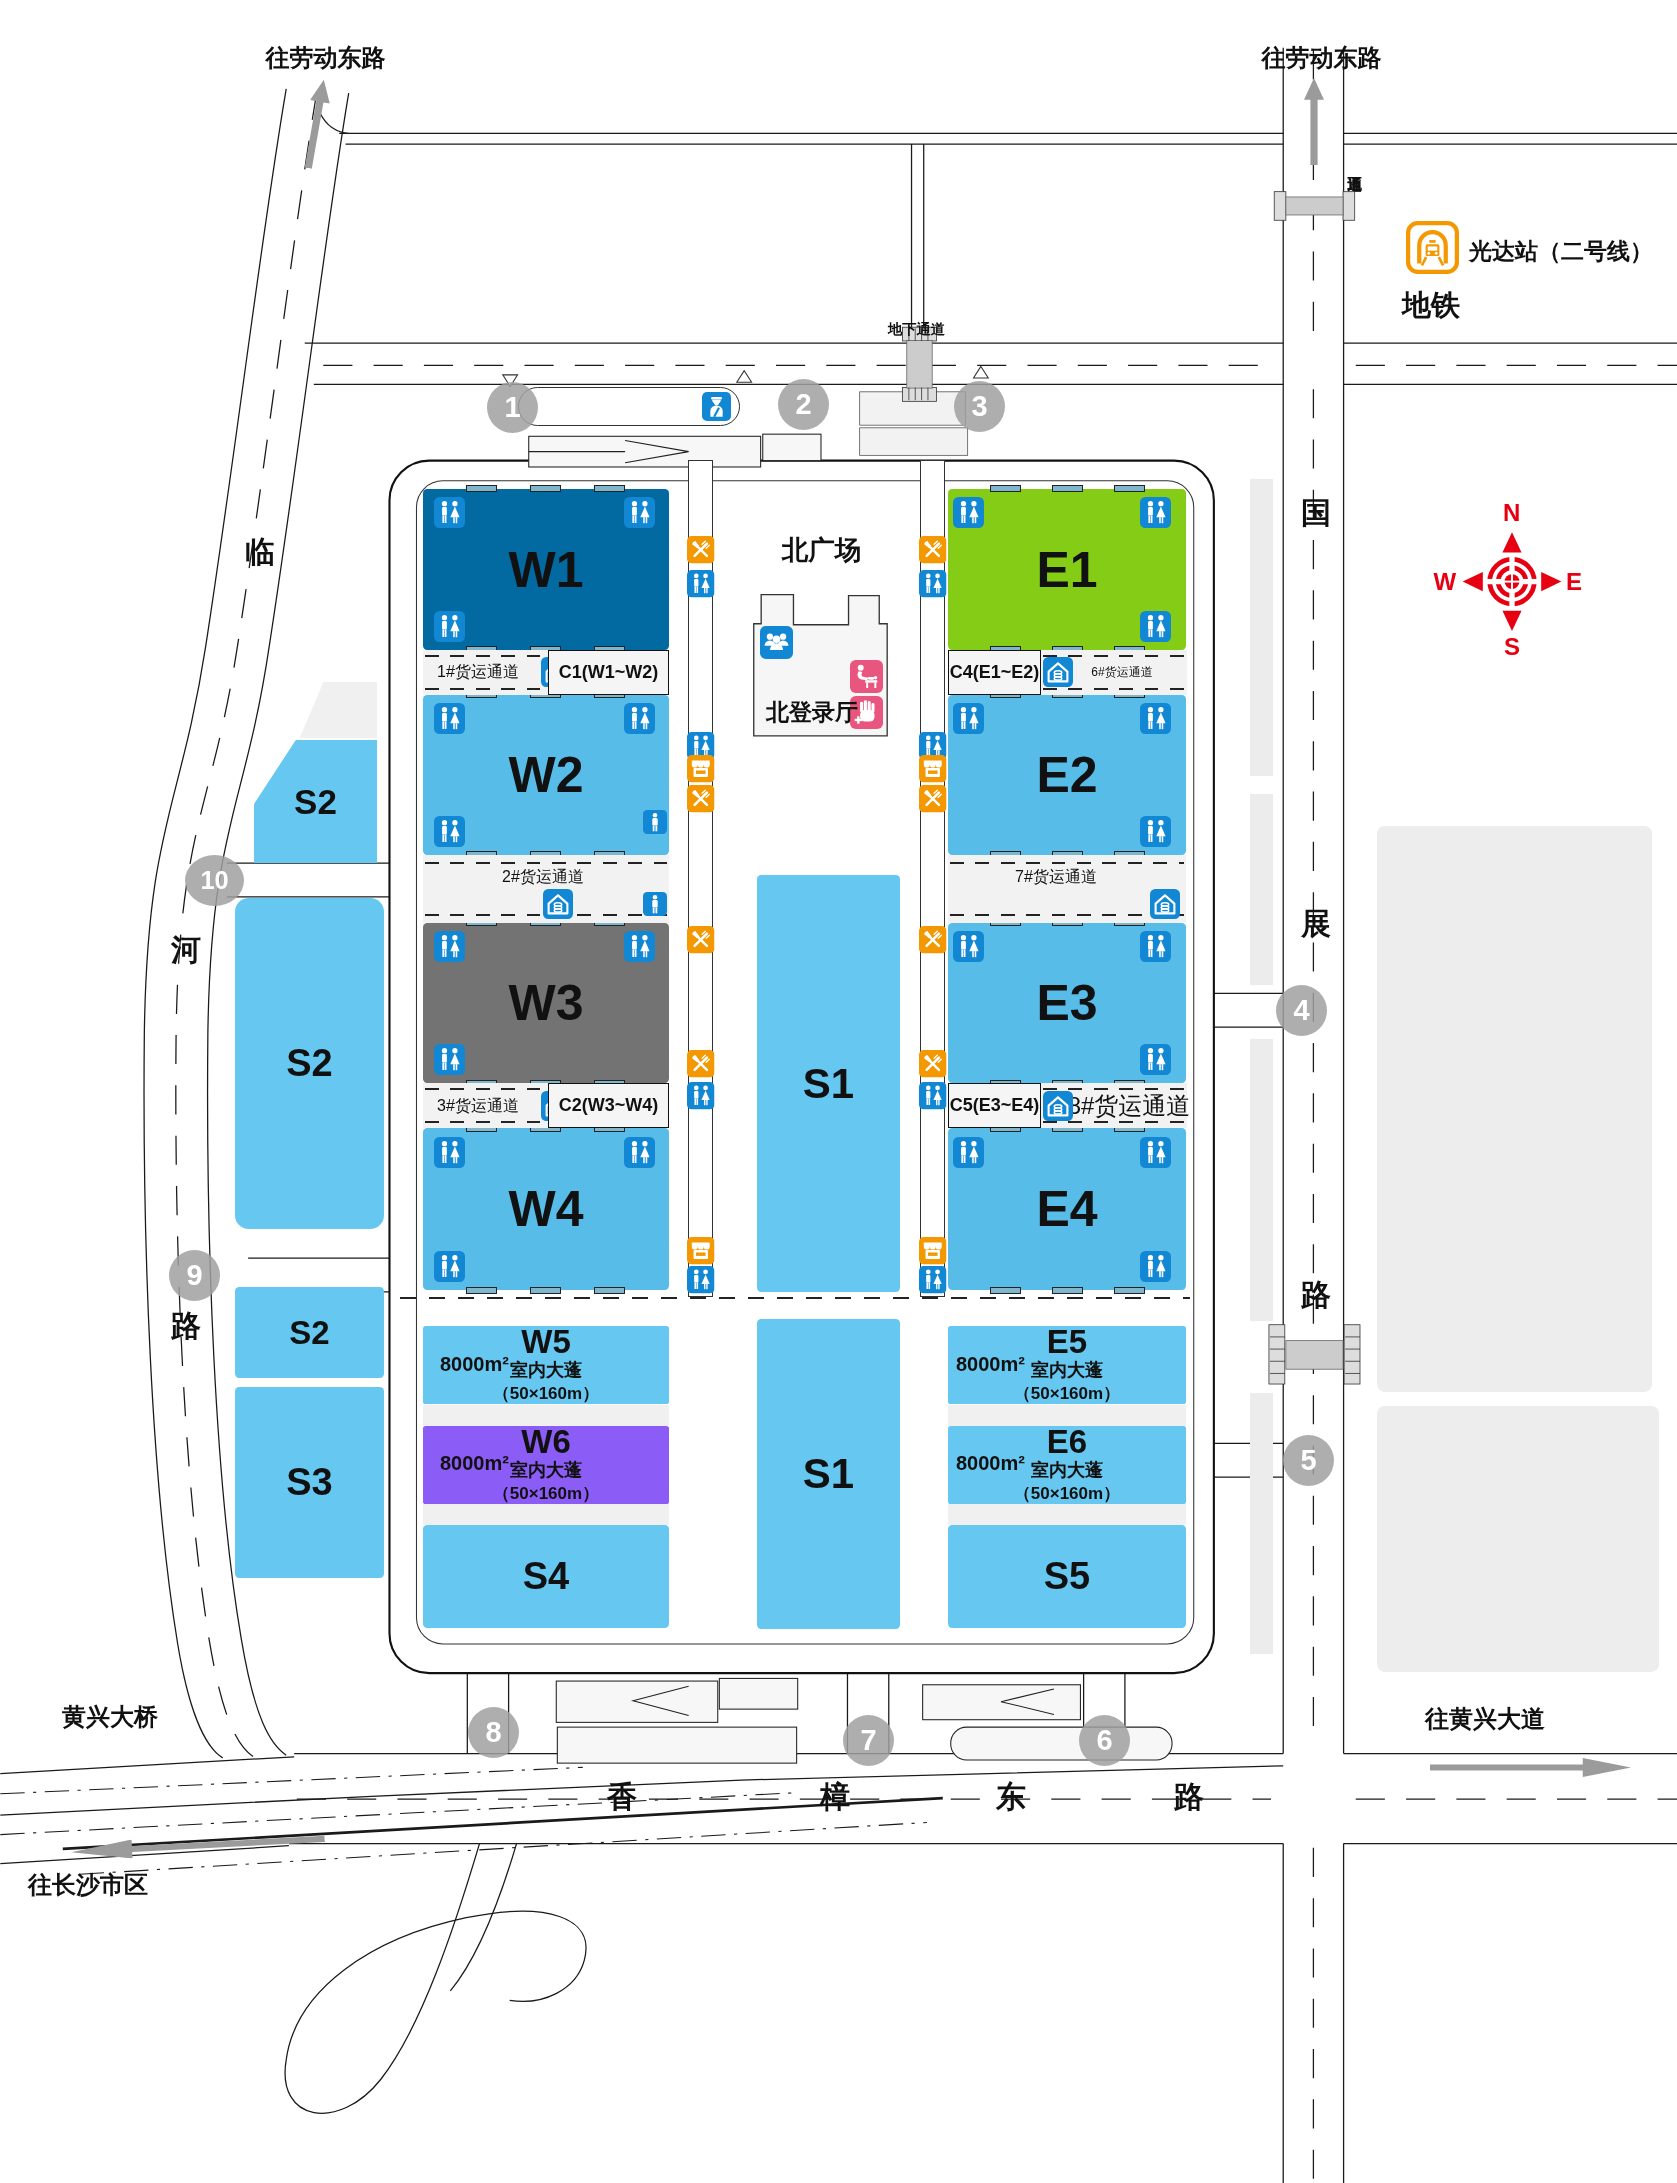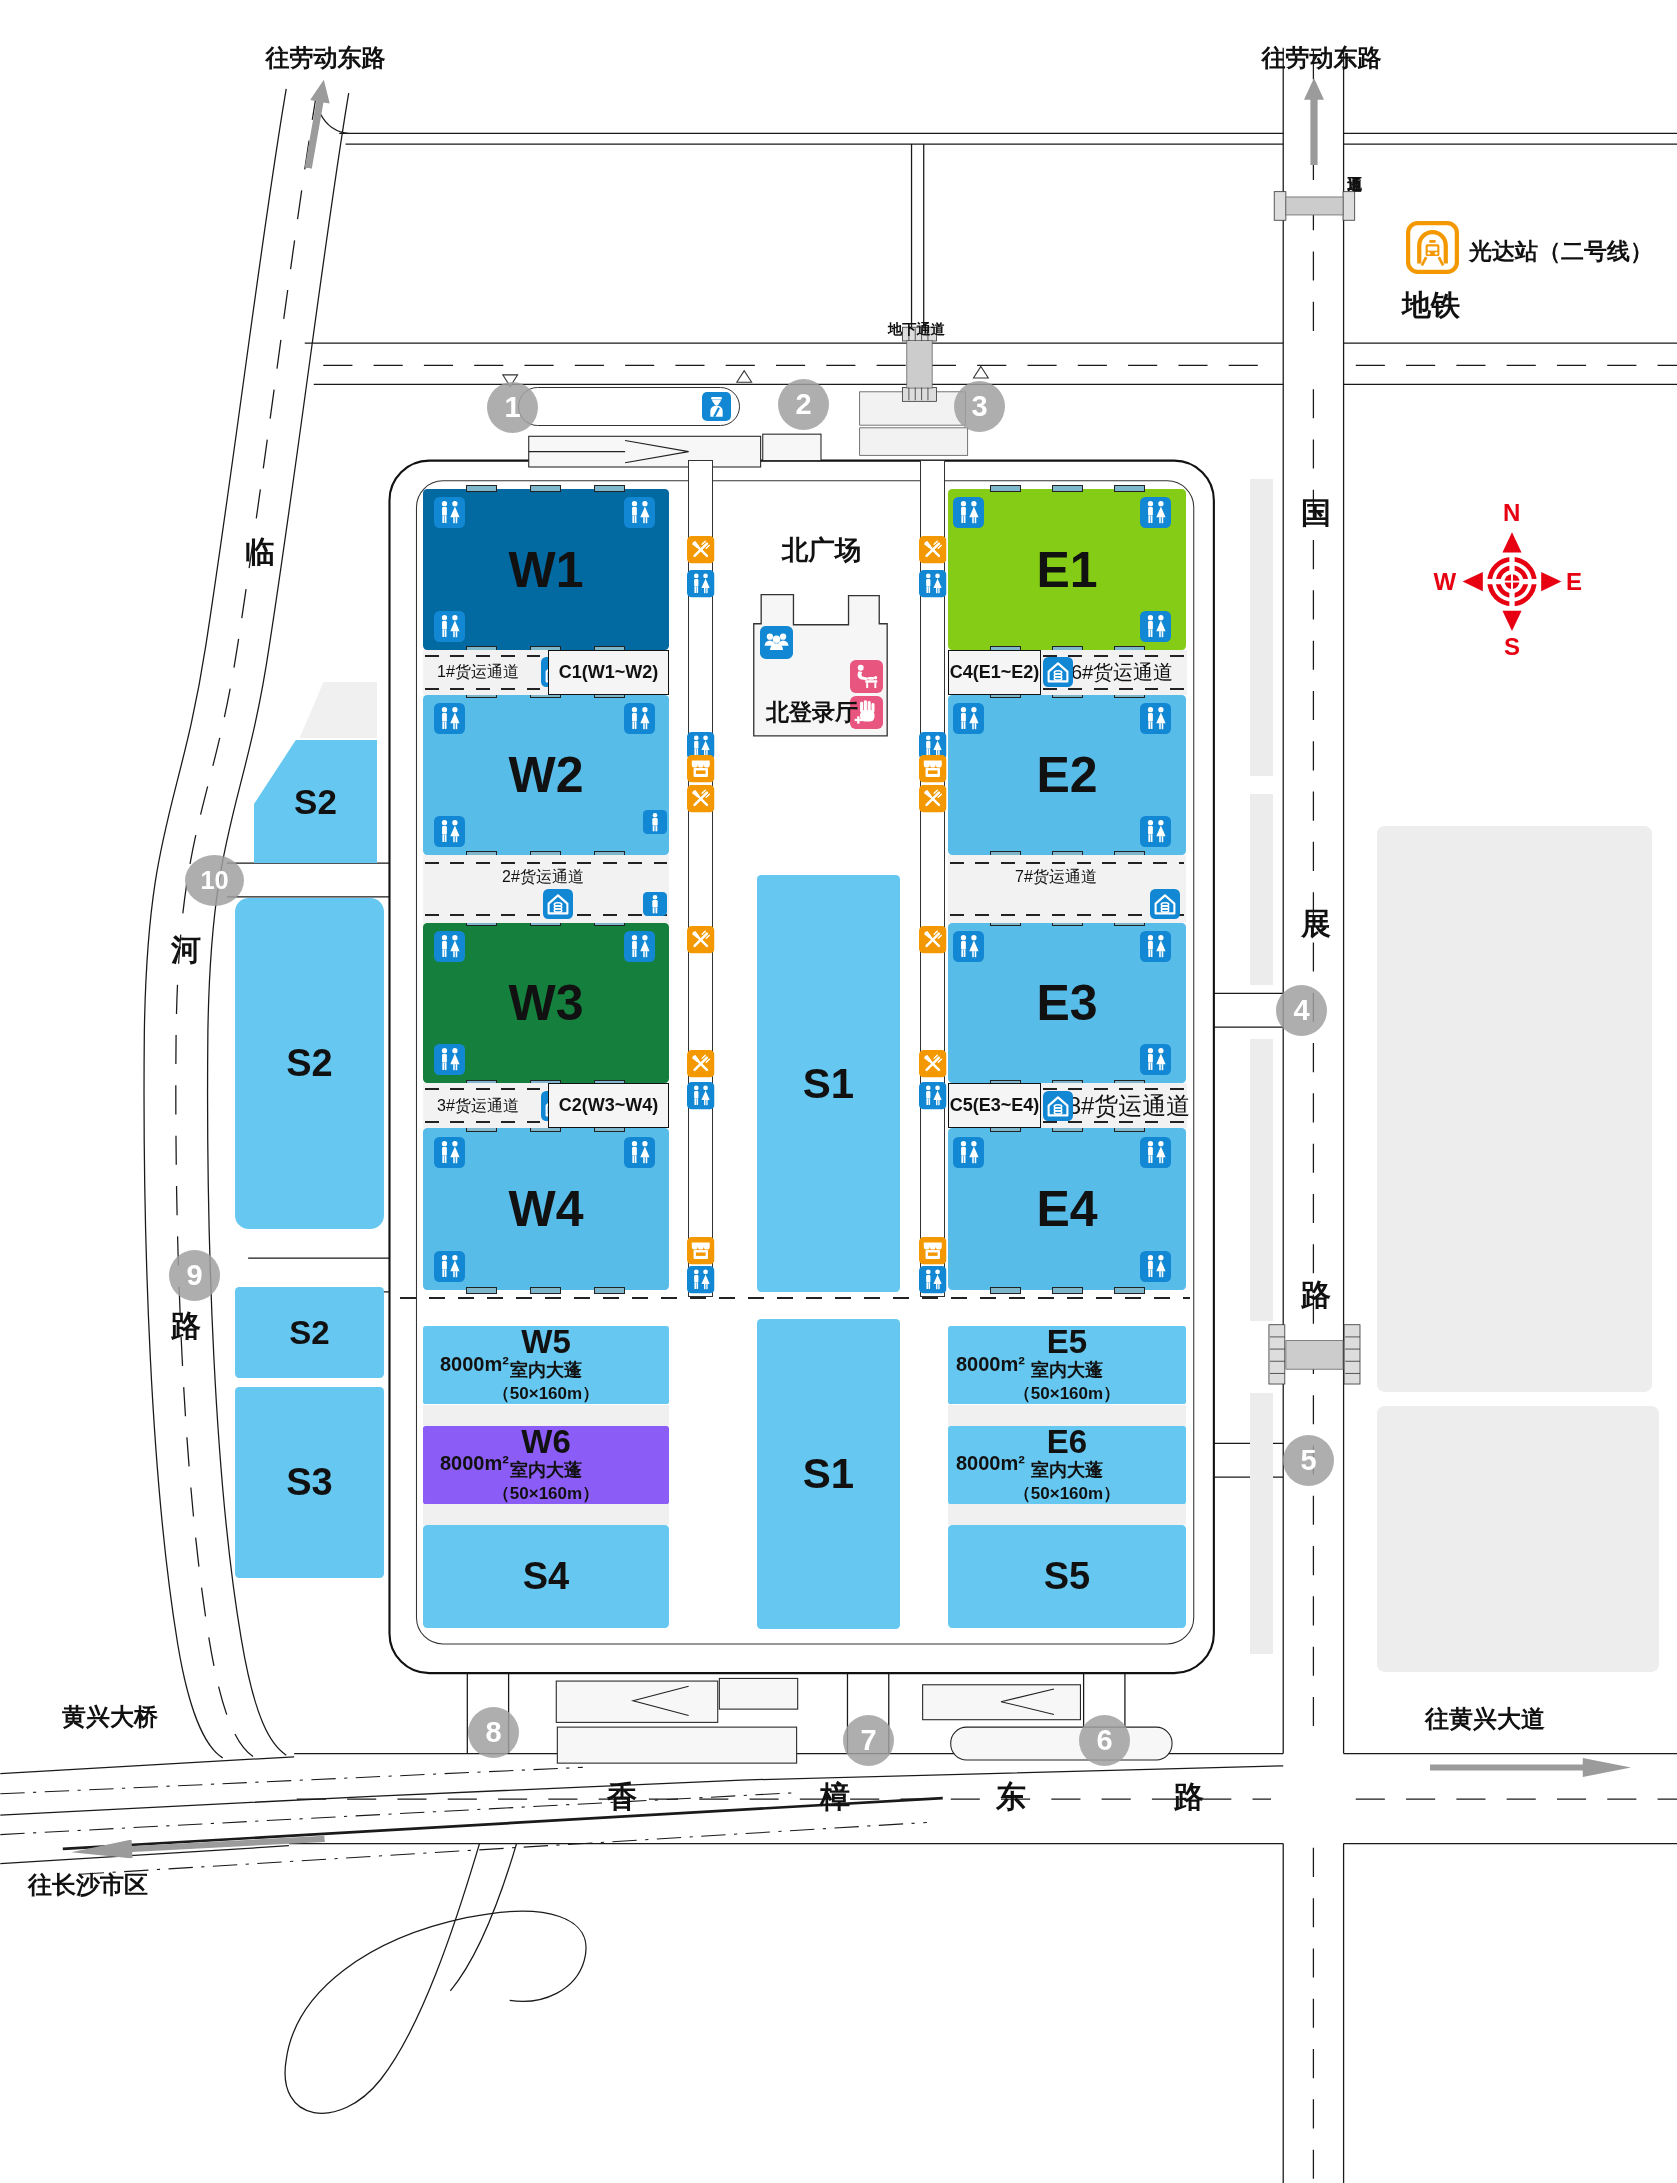--- a/index.html
+++ b/index.html
@@ -258,21 +258,21 @@
       <div class="tick" style="left: 594px; top: 646px;"></div>
       <div class="hall" style="left: 423px; top: 695px; width: 246px; height: 160px; background: rgb(88, 188, 232); font-size: 50px;">
         <span>W2</span>
       </div>
       <div class="tick" style="left: 466px; top: 691px;"></div>
       <div class="tick" style="left: 466px; top: 851px;"></div>
       <div class="tick" style="left: 530px; top: 691px;"></div>
       <div class="tick" style="left: 530px; top: 851px;"></div>
       <div class="tick" style="left: 594px; top: 691px;"></div>
       <div class="tick" style="left: 594px; top: 851px;"></div>
-      <div class="hall" style="left: 423px; top: 923px; width: 246px; height: 160px; background: #15803d; font-size: 50px;">
+      <div class="hall" style="left: 423px; top: 923px; width: 246px; height: 160px; background: #737373; font-size: 50px;">
         <span>W3</span>
       </div>
       <div class="tick" style="left: 466px; top: 919px;"></div>
       <div class="tick" style="left: 466px; top: 1080px;"></div>
       <div class="tick" style="left: 530px; top: 919px;"></div>
       <div class="tick" style="left: 530px; top: 1080px;"></div>
       <div class="tick" style="left: 594px; top: 919px;"></div>
       <div class="tick" style="left: 594px; top: 1080px;"></div>
       <div class="hall" style="left: 423px; top: 1128px; width: 246px; height: 162px; background: rgb(88, 188, 232); font-size: 50px;">
         <span>W4</span>
@@ -404,21 +404,21 @@
       <div class="cbox" style="left: 548px; top: 1083px; width: 121px; height: 45px;">
         <span>C2(W3~W4)</span>
       </div>
       <div class="cbox" style="left: 948px; top: 650px; width: 93px; height: 45px; text-align: center;">
         <span>C4(E1~E2)</span>
       </div>
       <div class="chan" style="left: 1041px; top: 650px; width: 146px; height: 45px;">
         <div class="dashline" style="top:5.3px"></div>
         <div class="dashline" style="bottom:5.3px"></div>
       </div>
-      <div class="chan-label" style="left: 1122px; top: 672px; font-size: 20px;">6#货运通道</div>
+      <div class="chan-label" style="left: 1122px; top: 672px; font-size: 12px;">6#货运通道</div>
       <svg class="icon" width="30" height="30" style="left: 1043px; top: 657px;" viewBox="0 0 56 56">
         <use href="#sym-freight"></use>
       </svg>
       <div class="chan" style="left: 948px; top: 855px; width: 238px; height: 68px;">
         <div class="dashline" style="top:7.4px"></div>
         <div class="dashline" style="bottom:7.4px"></div>
       </div>
       <div class="chan-label" style="left: 1056px; top: 877px; font-size: 16px;">7#货运通道</div>
       <svg class="icon" width="30" height="30" style="left: 1150px; top: 889px;" viewBox="0 0 56 56">
         <use href="#sym-freight"></use>

